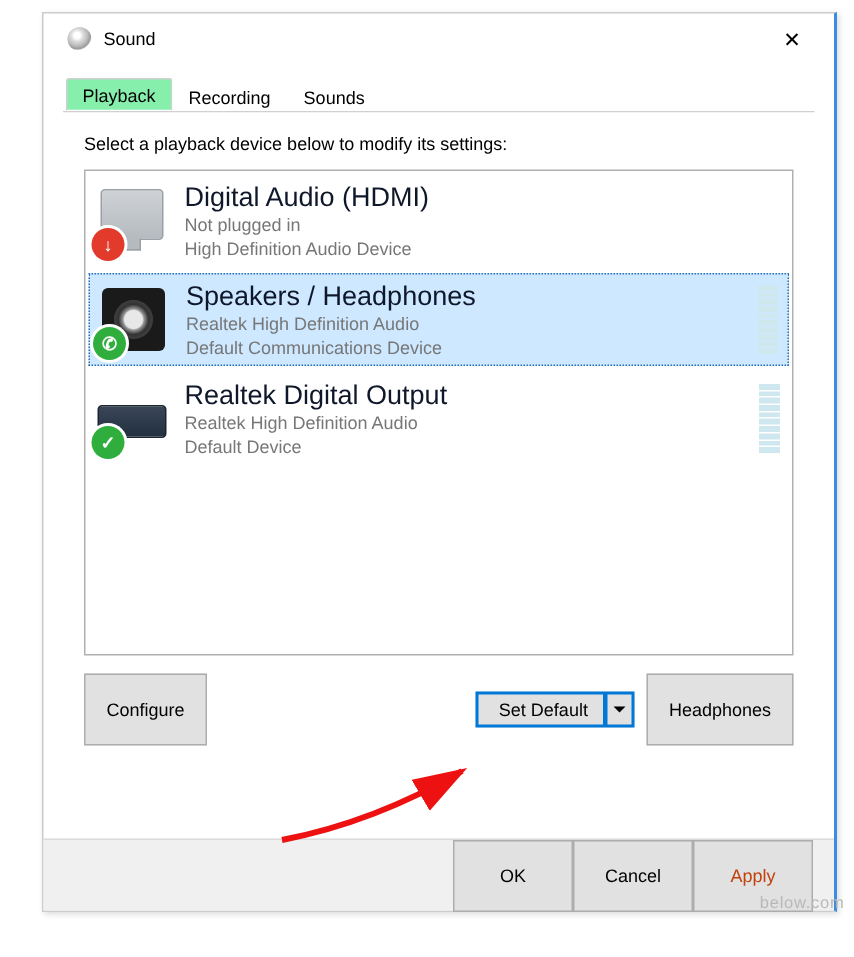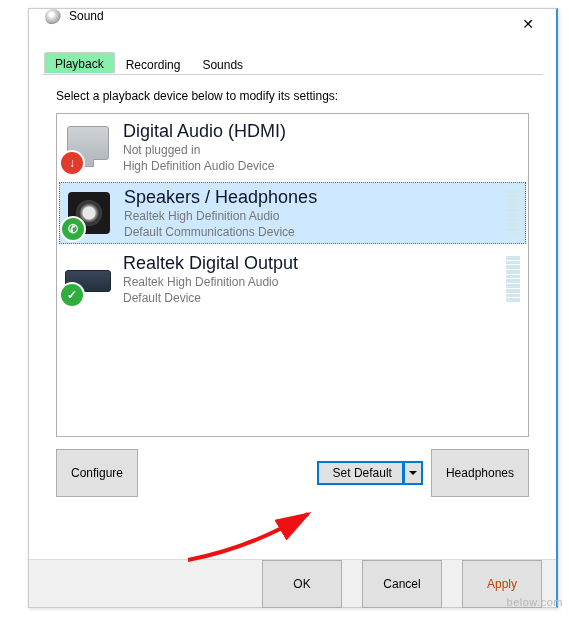--- a/index.html
+++ b/index.html
@@ -18,20 +18,21 @@
     left: 28px; top: 8px;
     width: 530px; height: 600px;
     background: #fff;
     border: 1px solid #ccc;
     border-right: 2px solid #3a8de0;
     box-shadow: 1px 1px 4px rgba(0,0,0,0.15);
   }
   .titlebar {
     height: 34px;
     display: flex;
+    align-items: center;
     padding: 0 6px;
   }
   .titlebar .icon {
     width: 16px; height: 16px; margin: 0 8px 0 10px;
     display: inline-block;
     background: radial-gradient(circle at 40% 35%, #fff 2px, #ddd 4px, #bbb 7px, #999 9px, transparent 10px);
     border-radius: 50%;
   }
   .titlebar .title { font-size: 12px; color: #000; }
   .titlebar .close {
@@ -169,21 +170,21 @@
   .split-btn .btn { border-radius: 0; }
   .split-btn .btn.main { padding-left: 14px; padding-right: 10px; }
   .split-btn .btn.drop { padding: 3px 4px; border-left: 1px solid #0078d7; }
   .split-btn .btn.drop svg { display: block; }
   .footer {
     position: absolute;
     left: 0; right: 0; bottom: 0; height: 48px;
     background: #f0f0f0;
     border-top: 1px solid #dcdcdc;
     display: flex; align-items: center; justify-content: flex-end;
-    gap: 20px; padding-right: 14px;
+    gap: 0; padding-right: 14px;
   }
   .footer .btn { min-width: 80px; justify-content: center; }
   .arrow {
     position: absolute;
     left: 180px; top: 508px;
     width: 150px; height: 60px;
     pointer-events: none;
   }
   .watermark {
     position: absolute; right: 6px; bottom: 30px;

